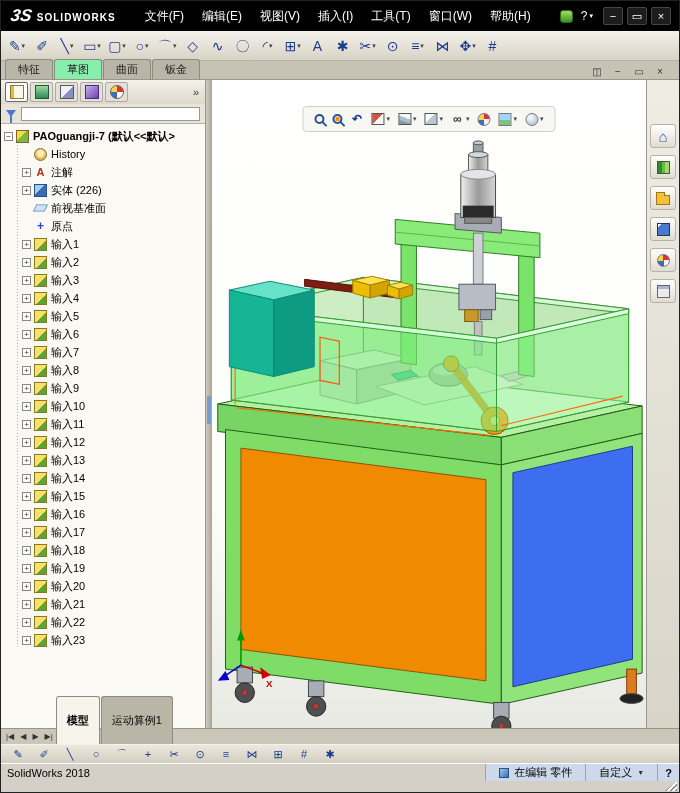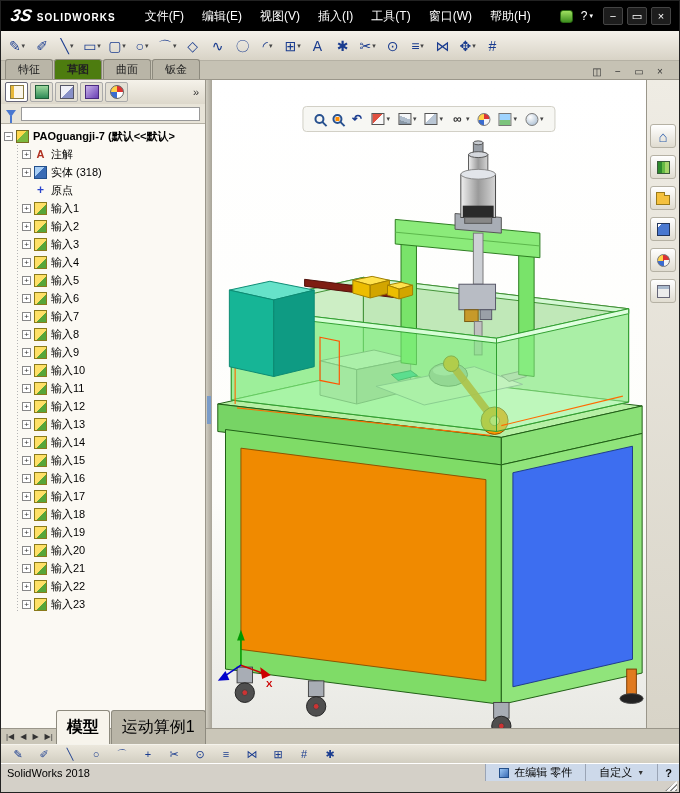--- a/index.html
+++ b/index.html
@@ -22,21 +22,21 @@
   
   .toolbar-row{height:30px;background:linear-gradient(180deg,#f4f1ea,#d8d3c6);border-bottom:1px solid #b5b1a4;display:flex;align-items:center;padding:0 4px;gap:1px}
   .tb-btn{height:24px;min-width:24px;display:flex;align-items:center;justify-content:center;border:1px solid transparent;border-radius:2px;background:transparent;font-size:14px;color:#1a3c8f;padding:0 2px;cursor:default}
   .tb-btn .glyph{line-height:1}
   .caret{font-size:7px;color:#444;margin-left:1px}
   .caret:empty{display:none}
 
   
   .cmd-row{height:19px;background:#c6c2b4;display:flex;align-items:flex-end;border-bottom:1px solid #9a968a;padding-left:4px}
   .cmd-tab{font-size:11px;padding:2px 12px 2px;border:1px solid #8d8a7e;border-bottom:none;background:#b9b5a7;margin-right:1px;border-radius:3px 3px 0 0;color:#222;cursor:default}
-  .cmd-tab.active{background:#4d7c0f;font-weight:bold}
+  .cmd-tab.active{background:#86efac;font-weight:normal}
   .doc-controls{margin-left:auto;display:flex;gap:7px;padding:0 12px 2px 0;align-items:center}
   .doc-btn{font-size:10px;color:#333;min-width:14px;text-align:center;background:transparent;border:none;cursor:default}
 
   
   .main{display:flex;height:648px}
   .left-panel{width:205px;background:#ece9e0;border-right:1px solid #9a968a;display:flex;flex-direction:column;flex:none}
   .panel-tabs{height:24px;display:flex;align-items:center;gap:2px;padding:2px 4px;background:linear-gradient(180deg,#f5f2ea,#ddd8cb)}
   .ptab{width:23px;height:20px;display:flex;align-items:center;justify-content:center;border:1px solid #aaa;border-radius:2px;background:#e4e0d4;cursor:default}
   .ptab.active{background:#fff;border-color:#667}
   .overflow{margin-left:auto;font-size:11px;color:#333;padding-right:2px}
@@ -95,21 +95,21 @@
   .home-icon{font-size:15px;color:#2a5caa;font-weight:bold}
   .design-library-icon{width:13px;height:13px;background:linear-gradient(90deg,#2e8b2e 33%,#66bb44 33% 66%,#a5d66a 66%);border:1px solid #3a5a3a}
   .folder-icon{width:14px;height:10px;background:#f5c13d;border:1px solid #9a7a1a;position:relative;margin-top:3px}
   .folder-icon::before{content:"";position:absolute;top:-4px;left:-1px;width:7px;height:3px;background:#f5c13d;border:1px solid #9a7a1a;border-bottom:none}
   .view-palette-icon{width:12px;height:13px;background:linear-gradient(135deg,#fff 18%,#4a78d0 18%);border:1px solid #23355a}
   .custom-properties-icon{width:11px;height:13px;background:#ececec;border:1px solid #667;box-shadow:inset 0 3px 0 #a8b8cc}
 
   
   .model-tabs-row{height:16px;background:#cac6b8;display:flex;align-items:flex-end;padding-left:2px;border-top:1px solid #9a968a}
   .mt-nav{font-size:8px;padding:0 3px;color:#333;line-height:15px;background:transparent;border:none}
-  .model-tab{font-size:16px;padding:6px 10px;background:#b9b5a7;border:1px solid #8d8a7e;border-bottom:none;border-radius:3px 3px 0 0;margin-right:1px;cursor:default}
+  .model-tab{font-size:11px;padding:16px 10px;background:#b9b5a7;border:1px solid #8d8a7e;border-bottom:none;border-radius:3px 3px 0 0;margin-right:1px;cursor:default}
   .model-tab.active{background:#f7f4ec;font-weight:bold}
   .bottom-toolbar{height:19px;background:linear-gradient(180deg,#ece8dd,#d2cec1);display:flex;align-items:center;gap:2px;padding:0 5px;border-top:1px solid #f5f3ec}
   .bt-btn{width:24px;height:17px;font-size:11px;color:#1a3c8f;display:flex;align-items:center;justify-content:center;background:transparent;border:1px solid transparent}
 
   .statusbar{height:18px;background:#d4d0c8;border-top:1px solid #fff;display:flex;align-items:center;font-size:11px;padding-left:6px}
   .sb-right{margin-left:auto;display:flex;align-items:flex-end;height:100%}
   .sb-mode,.sb-custom,.sb-help{display:flex;align-items:center;gap:5px;background:#cdd9ea;border-left:1px solid #9aa4b5;padding:0 13px;height:100%}
   .sb-help{padding:0 7px;font-weight:bold}
   .edit-part-icon{width:10px;height:10px;background:linear-gradient(135deg,#9cc7f5,#3a6cb5);border:1px solid #234f8a}
   .sb-caret{font-size:7px;color:#333}
@@ -273,28 +273,38 @@
         <input class="filter-input" placeholder="" style="">
       </div>
       <div class="tree">
         <div class="tree-row">
           <span class="exp">−</span>
           <span class="tico part-icon"></span>
           <span class="tlabel" style="font-weight:bold">PAOguangji-7 (默认&lt;&lt;默认&gt;</span>
         </div>
         <div class="tree-children">
             <div class="tree-row">
+    <span class="exp"></span>
+    <span class="tico history-icon"></span>
+    <span class="tlabel">History</span>
+  </div>
+            <div class="tree-row">
     <span class="exp">+</span>
     <span class="tico annotations-icon">A</span>
     <span class="tlabel">注解</span>
   </div>
             <div class="tree-row">
     <span class="exp">+</span>
     <span class="tico bodies-icon"></span>
-    <span class="tlabel">实体 (318)</span>
+    <span class="tlabel">实体 (226)</span>
+  </div>
+            <div class="tree-row">
+    <span class="exp"></span>
+    <span class="tico plane-icon"></span>
+    <span class="tlabel">前视基准面</span>
   </div>
             <div class="tree-row">
     <span class="exp"></span>
     <span class="tico origin-icon">+</span>
     <span class="tlabel">原点</span>
   </div>
             <div class="tree-row">
     <span class="exp">+</span>
     <span class="tico import-icon"></span>
     <span class="tlabel">输入1</span>

